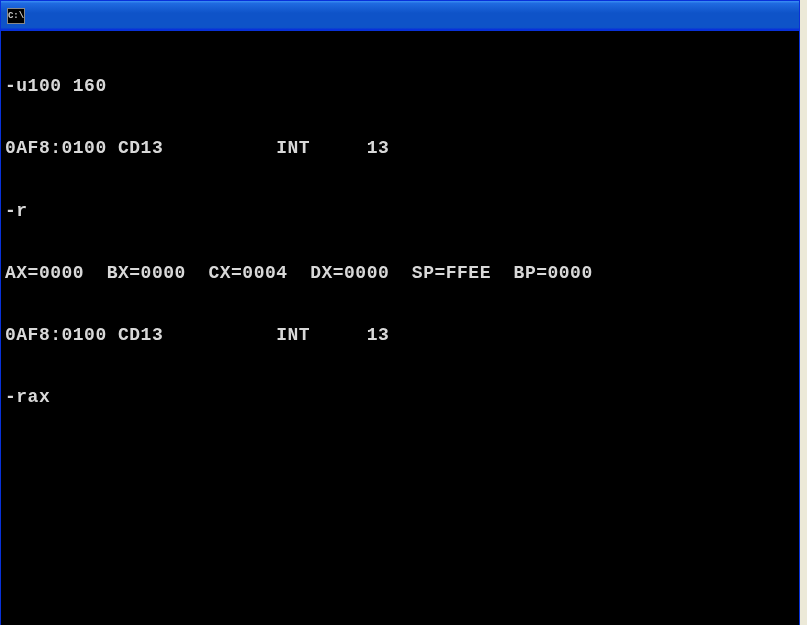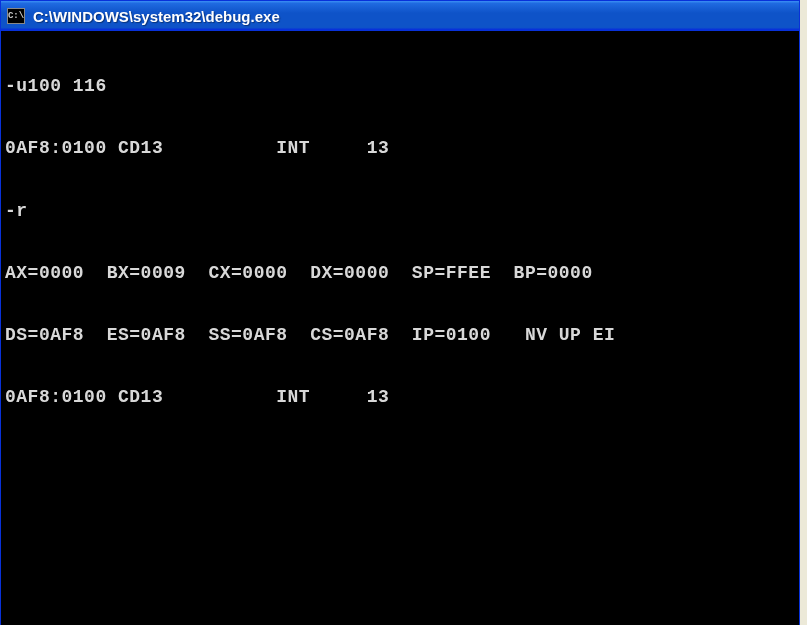--- a/index.html
+++ b/index.html
@@ -55,29 +55,28 @@
       letter-spacing: 0.5px;
     }
     .line { display: block; }
   </style>
 </head>
 <body>
 
 <div class="window">
   <div class="titlebar">
     <span class="titlebar-icon">C:\</span>
-    <span class="titlebar-title">C:\WINDOWS\system32\debug.exe</span>
   </div>
   <div class="terminal">
-    <span class="line">-u100 116</span>
+    <span class="line">-u100 160</span>
     <span class="line">0AF8:0100 CD13          INT     13</span>
     <span class="line">-r</span>
-    <span class="line">AX=0000  BX=0009  CX=0000  DX=0000  SP=FFEE  BP=0000</span>
-    <span class="line">DS=0AF8  ES=0AF8  SS=0AF8  CS=0AF8  IP=0100   NV UP EI</span>
+    <span class="line">AX=0000  BX=0000  CX=0004  DX=0000  SP=FFEE  BP=0000</span>
     <span class="line">0AF8:0100 CD13          INT     13</span>
+    <span class="line">-rax</span>
     
     
     
     
     
     
     
     
     
     

